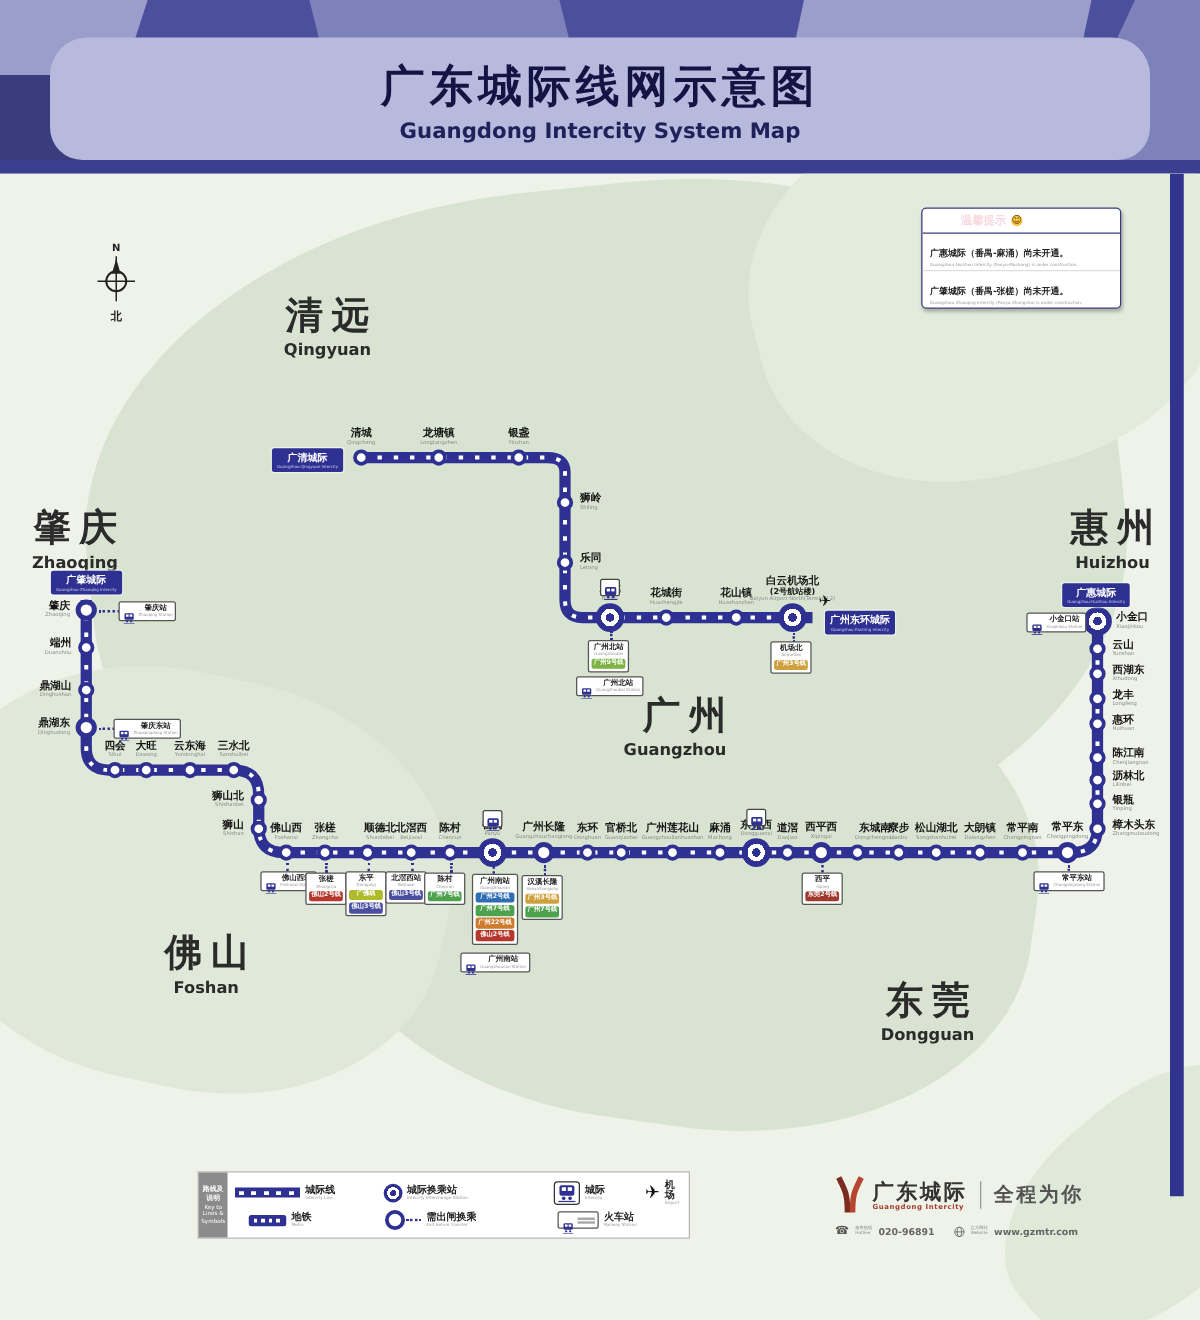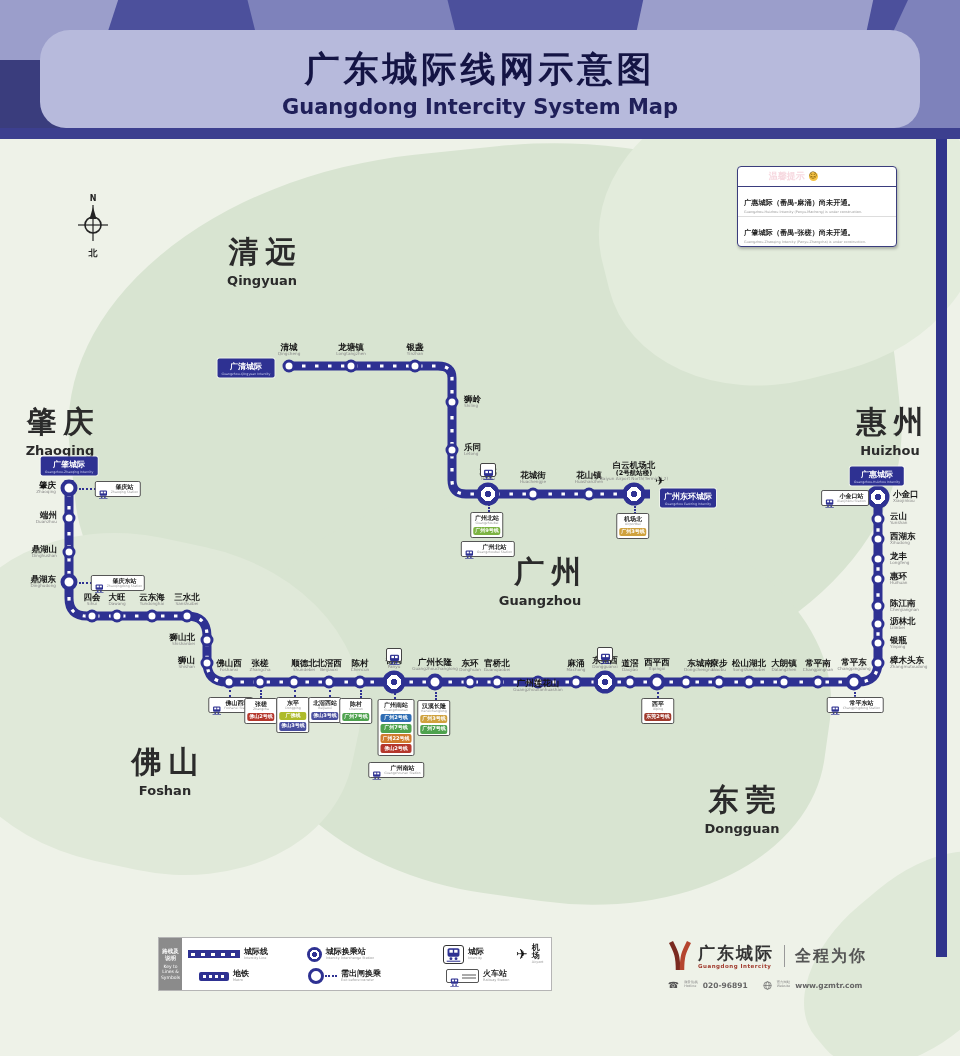--- a/index.html
+++ b/index.html
@@ -11,21 +11,21 @@
   .hdr{position:absolute;left:0;top:0;width:960px;height:128px;background:#4c509c;overflow:hidden;}
   .hdr-shape{position:absolute;}
   .hs1{left:-40px;top:-20px;width:150px;height:90px;background:#9b9ecb;transform:skewX(-18deg);}
   .hs2{left:250px;top:-30px;width:200px;height:80px;background:#7e82bb;transform:skewX(14deg);}
   .hs3{left:640px;top:-30px;width:230px;height:90px;background:#9b9ecb;transform:skewX(-12deg);}
   .hs4{left:880px;top:-10px;width:120px;height:140px;background:#7e82bb;transform:skewX(-25deg);}
   .hs5{left:-30px;top:60px;width:120px;height:90px;background:#3a3d7d;transform:skewX(20deg);}
   .hdr-panel{position:absolute;left:40px;top:30px;width:880px;height:98px;background:#b7badc;
              border-radius:30px 30px 26px 26px;text-align:center;}
   .hdr-title{margin-top:16px;font-size:35px;font-weight:bold;color:#141444;letter-spacing:4px;}
-  .hdr-sub{margin-top:2px;font-size:21px;font-weight:bold;color:#20205a;}
+  .hdr-sub{margin-top:2px;font-size:17px;font-weight:bold;color:#20205a;}
   .hdr-bar{position:absolute;left:0;top:128px;width:960px;height:11px;background:#3c3f8f;}
 
   
   .map-bg{position:absolute;left:0;top:139px;width:960px;height:917px;background:#eef2e8;overflow:hidden;}
   .blob{position:absolute;border-radius:45%;}
   .bl1{left:70px;top:10px;width:830px;height:560px;background:#d8e4d1;transform:rotate(-6deg);}
   .bl2{left:250px;top:360px;width:580px;height:400px;background:#d8e4d1;transform:rotate(8deg);}
   .bl3{left:-60px;top:400px;width:420px;height:330px;background:#e0e9d9;transform:rotate(12deg);}
   .bl4{left:600px;top:-60px;width:380px;height:300px;background:#e3ecdc;transform:rotate(-14deg);}
   .bl5{left:790px;top:740px;width:260px;height:160px;background:#dfe9d8;transform:rotate(-40deg);}
@@ -353,21 +353,21 @@
       <div class="st-lb lp-above" style="left: 470px; bottom: 384px;">
         <div class="st-zh">东环</div>
         <div class="st-en">Donghuan</div>
       </div>
       <div class="st st-n" style="left: 497px; top: 682px;"></div>
       <div class="st-lb lp-above" style="left: 497px; bottom: 384px;">
         <div class="st-zh">官桥北</div>
         <div class="st-en">Guanqiaobei</div>
       </div>
       <div class="st st-n" style="left: 538px; top: 682px;"></div>
-      <div class="st-lb lp-above" style="left: 538px; bottom: 364px;">
+      <div class="st-lb lp-above" style="left: 538px; bottom: 384px;">
         <div class="st-zh">广州莲花山</div>
         <div class="st-en">Guangzhoulianhuashan</div>
       </div>
       <div class="st st-n" style="left: 576px; top: 682px;"></div>
       <div class="st-lb lp-above" style="left: 576px; bottom: 384px;">
         <div class="st-zh">麻涌</div>
         <div class="st-en">Machong</div>
       </div>
       <div class="st st-i" style="left: 605px; top: 682px;"></div>
       <div class="st-lb lp-above" style="left: 605px; bottom: 387px;">

